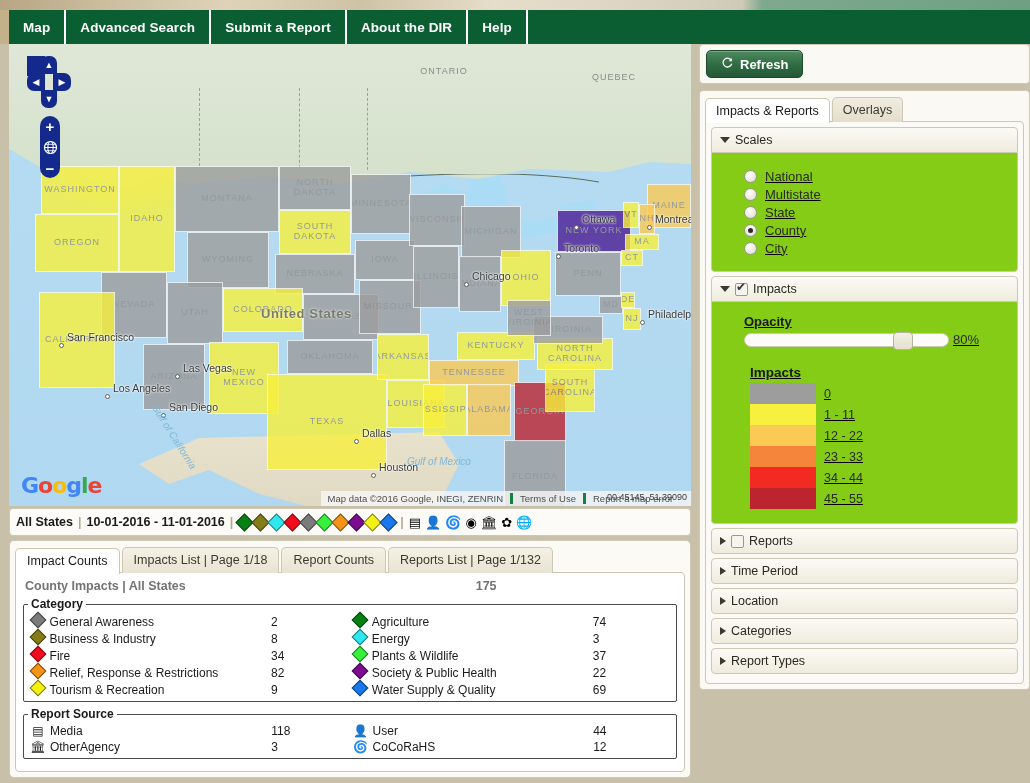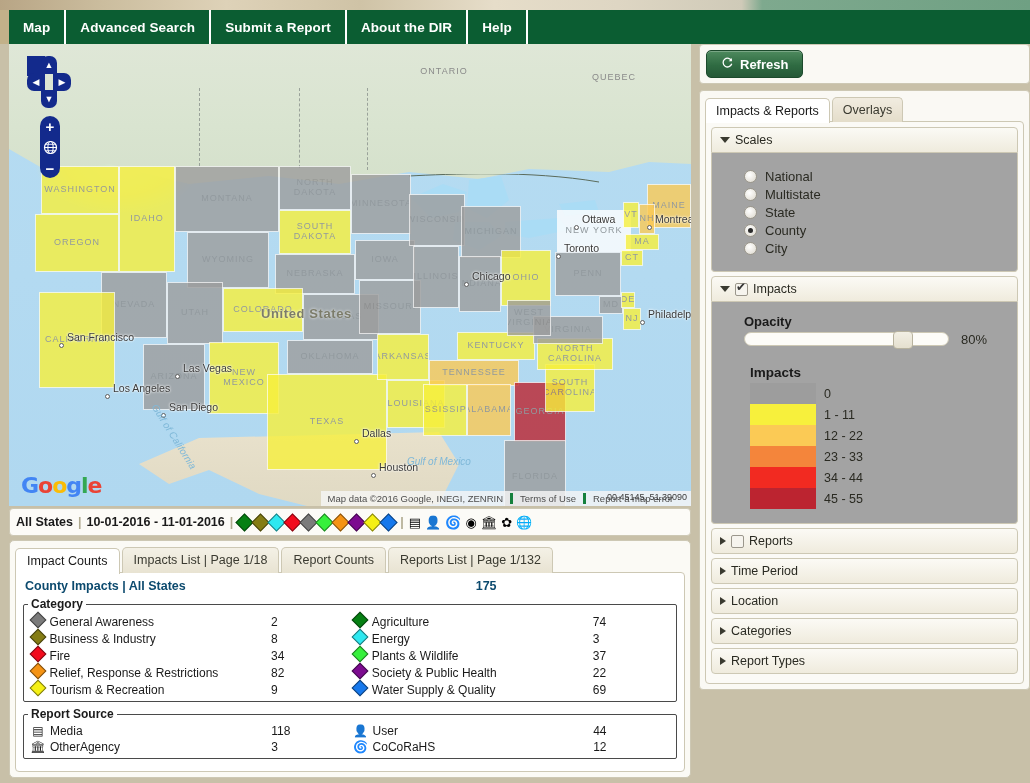--- a/index.html
+++ b/index.html
@@ -163,21 +163,21 @@
     background: linear-gradient(180deg,#f4f1e6 0%, #e8e3d2 100%);
     cursor: pointer; white-space: nowrap;
   }
   .tab.active { background: #ffffff; color: #1a1a1a; position: relative; top: 1px; }
   .tabpanel {
     margin-top: -1px; border: 1px solid #cdc8b4; border-radius: 0 4px 4px 4px;
     background: #ffffff; height: 200px; padding: 5px 7px;
   }
   .panel-head {
     display: flex; justify-content: flex-start; align-items: baseline;
-    font-size: 12.5px; font-weight: bold; color: #0c4a6e;
+    font-size: 12.5px; font-weight: bold; color: #737373;
     padding: 1px 2px 4px;
   }
   .panel-head .total { margin-left: 290px; }
   fieldset.grp {
     border: 1px solid #4a4a4a; border-radius: 2px; margin: 0 0 5px 0;
     padding: 2px 4px 3px;
   }
   fieldset.grp legend { font-size: 12px; font-weight: bold; color:#1a1a1a; padding: 0 3px; }
   table.cnt { width: 100%; border-collapse: collapse; font-size: 12px; color: #1a1a1a; }
   table.cnt td { padding: 1px 2px; vertical-align: middle; }
@@ -223,21 +223,21 @@
     border: 1px solid #cdc8b4; border-radius: 4px;
     padding: 5px 8px; font-size: 12.5px; color: #2a2a22;
     display: flex; align-items: center; gap: 5px; cursor: pointer;
     margin-bottom: 4px;
   }
   .acc-head.open { border-radius: 4px 4px 0 0; margin-bottom: 0; }
   .caret-d { width:0;height:0;border-left:5px solid transparent;border-right:5px solid transparent;border-top:6px solid #3a3a30; }
   .caret-r { width:0;height:0;border-top:4.5px solid transparent;border-bottom:4.5px solid transparent;border-left:6px solid #3a3a30; }
   .acc-body {
     border: 1px solid #cdc8b4; border-top: none; border-radius: 0 0 4px 4px;
-    background: #a3a3a3; padding: 14px 10px; margin-bottom: 4px;
+    background: #84cc16; padding: 14px 10px; margin-bottom: 4px; text-decoration: underline;
   }
   .radio-row { display: flex; align-items: center; gap: 8px; padding: 1.5px 0 1.5px 22px; cursor: pointer; }
   .radio {
     width: 13px; height: 13px; border-radius: 50%;
     border: 1px solid #9b978c; background: radial-gradient(circle at 40% 35%, #ffffff 0%, #e6e3db 70%, #d8d4c9 100%);
     position: relative; flex: none;
   }
   .radio.on::after {
     content: ''; position: absolute; left: 3px; top: 3px;
     width: 5px; height: 5px; border-radius: 50%; background: #2b2b2b;
@@ -245,21 +245,21 @@
   .radio-row span { font-size: 13px; color: #2a2a22; }
   .cbx {
     width: 13px; height: 13px; border: 1px solid #9b978c; background: #f6f4ee;
     position: relative; flex: none; border-radius: 2px;
   }
   .cbx.on::after {
     content: '✔'; position: absolute; left: 0px; top: -3px;
     font-size: 12px; color: #333; line-height: 1;
   }
   .opacity-lbl { font-size: 13px; font-weight: bold; color: #1a1a1a; margin: 4px 0 3px 22px; }
-  .slider-row { display: flex; gap: 12px; margin-left: 22px; }
+  .slider-row { display: flex; align-items: center; gap: 4px; margin-left: 22px; }
   .slider {
     position: relative; width: 205px; height: 14px;
     background: #fdfcf8; border: 1px solid #cdc8b4; border-radius: 7px; cursor: pointer;
   }
   .slider-knob {
     position: absolute; left: 160px; top: -2px; width: 20px; height: 18px;
     background: linear-gradient(180deg,#f2efe4 0%, #e5e0cf 100%);
     border: 1px solid #b8b39f; border-radius: 4px; cursor: grab;
   }
   .pct { font-size: 13px; color: #2a2a22; }
@@ -335,21 +335,21 @@
         <div class="map-state" style="left: 420px; top: 316px; width: 90px; height: 26px; background: rgb(251, 202, 85);">TENNESSEE</div>
         <div class="map-state" style="left: 414px; top: 340px; width: 44px; height: 52px; background: rgb(247, 240, 60);">MISSISSIPPI</div>
         <div class="map-state" style="left: 458px; top: 340px; width: 44px; height: 52px; background: rgb(251, 202, 85);">ALABAMA</div>
         <div class="map-state" style="left: 490px; top: 338px; width: 52px; height: 60px; background: rgb(188, 36, 48); margin-left: 15px;">GEORGIA</div>
         <div class="map-state" style="left: 495px; top: 396px; width: 62px; height: 74px; background: rgb(157, 157, 157);">FLORIDA</div>
         <div class="map-state" style="left: 536px; top: 320px; width: 50px; height: 48px; background: rgb(247, 240, 60);">SOUTH CAROLINA</div>
         <div class="map-state" style="left: 528px; top: 294px; width: 76px; height: 32px; background: rgb(247, 240, 60);">NORTH CAROLINA</div>
         <div class="map-state" style="left: 524px; top: 272px; width: 70px; height: 28px; background: rgb(157, 157, 157);">VIRGINIA</div>
         <div class="map-state" style="left: 498px; top: 256px; width: 44px; height: 36px; background: rgb(157, 157, 157);">WEST VIRGINIA</div>
         <div class="map-state" style="left: 546px; top: 208px; width: 66px; height: 44px; background: rgb(157, 157, 157);">PENN</div>
-        <div class="map-state" style="left: 548px; top: 166px; width: 74px; height: 42px; background: #ffffff;">NEW YORK</div>
+        <div class="map-state" style="left: 548px; top: 166px; width: 74px; height: 42px; background: #4c1d95;">NEW YORK</div>
         <div class="map-state" style="left: 638px; top: 140px; width: 44px; height: 44px; background: rgb(251, 202, 85);">MAINE</div>
         <div class="map-state" style="left: 614px; top: 158px; width: 16px; height: 26px; background: rgb(247, 240, 60);">VT</div>
         <div class="map-state" style="left: 630px; top: 160px; width: 16px; height: 30px; background: rgb(251, 202, 85);">NH</div>
         <div class="map-state" style="left: 616px; top: 190px; width: 34px; height: 16px; background: rgb(247, 240, 60);">MA</div>
         <div class="map-state" style="left: 612px; top: 206px; width: 22px; height: 16px; background: rgb(247, 240, 60);">CT</div>
         <div class="map-state" style="left: 614px; top: 264px; width: 18px; height: 22px; background: rgb(247, 240, 60);">NJ</div>
         <div class="map-state" style="left: 590px; top: 252px; width: 24px; height: 18px; background: rgb(157, 157, 157);">MD</div>
         <div class="map-state" style="left: 612px; top: 248px; width: 14px; height: 16px; background: rgb(247, 240, 60);">DE</div>
       </div>
     <div id="cities-host">

